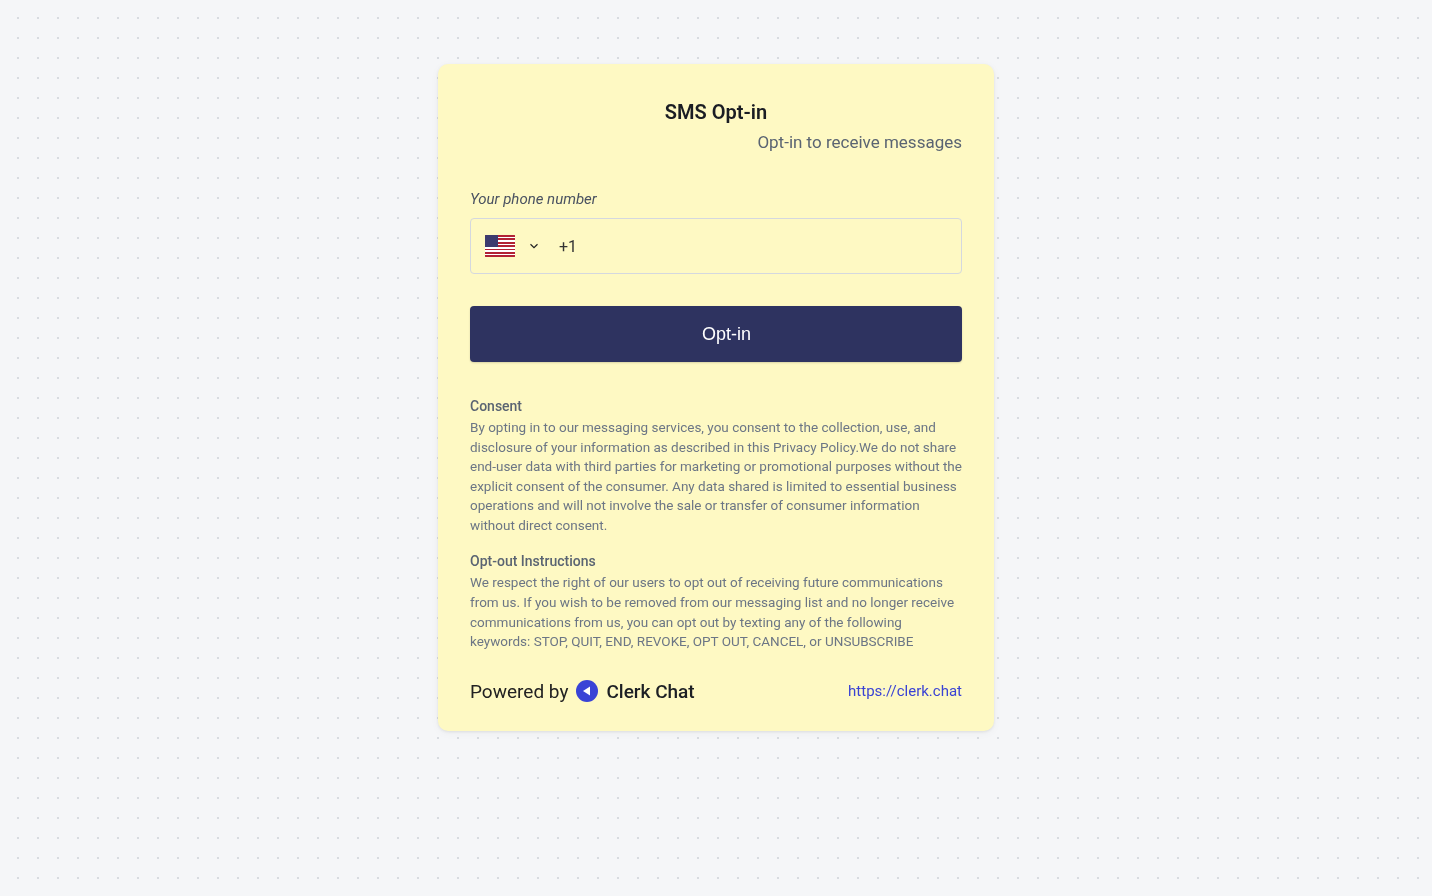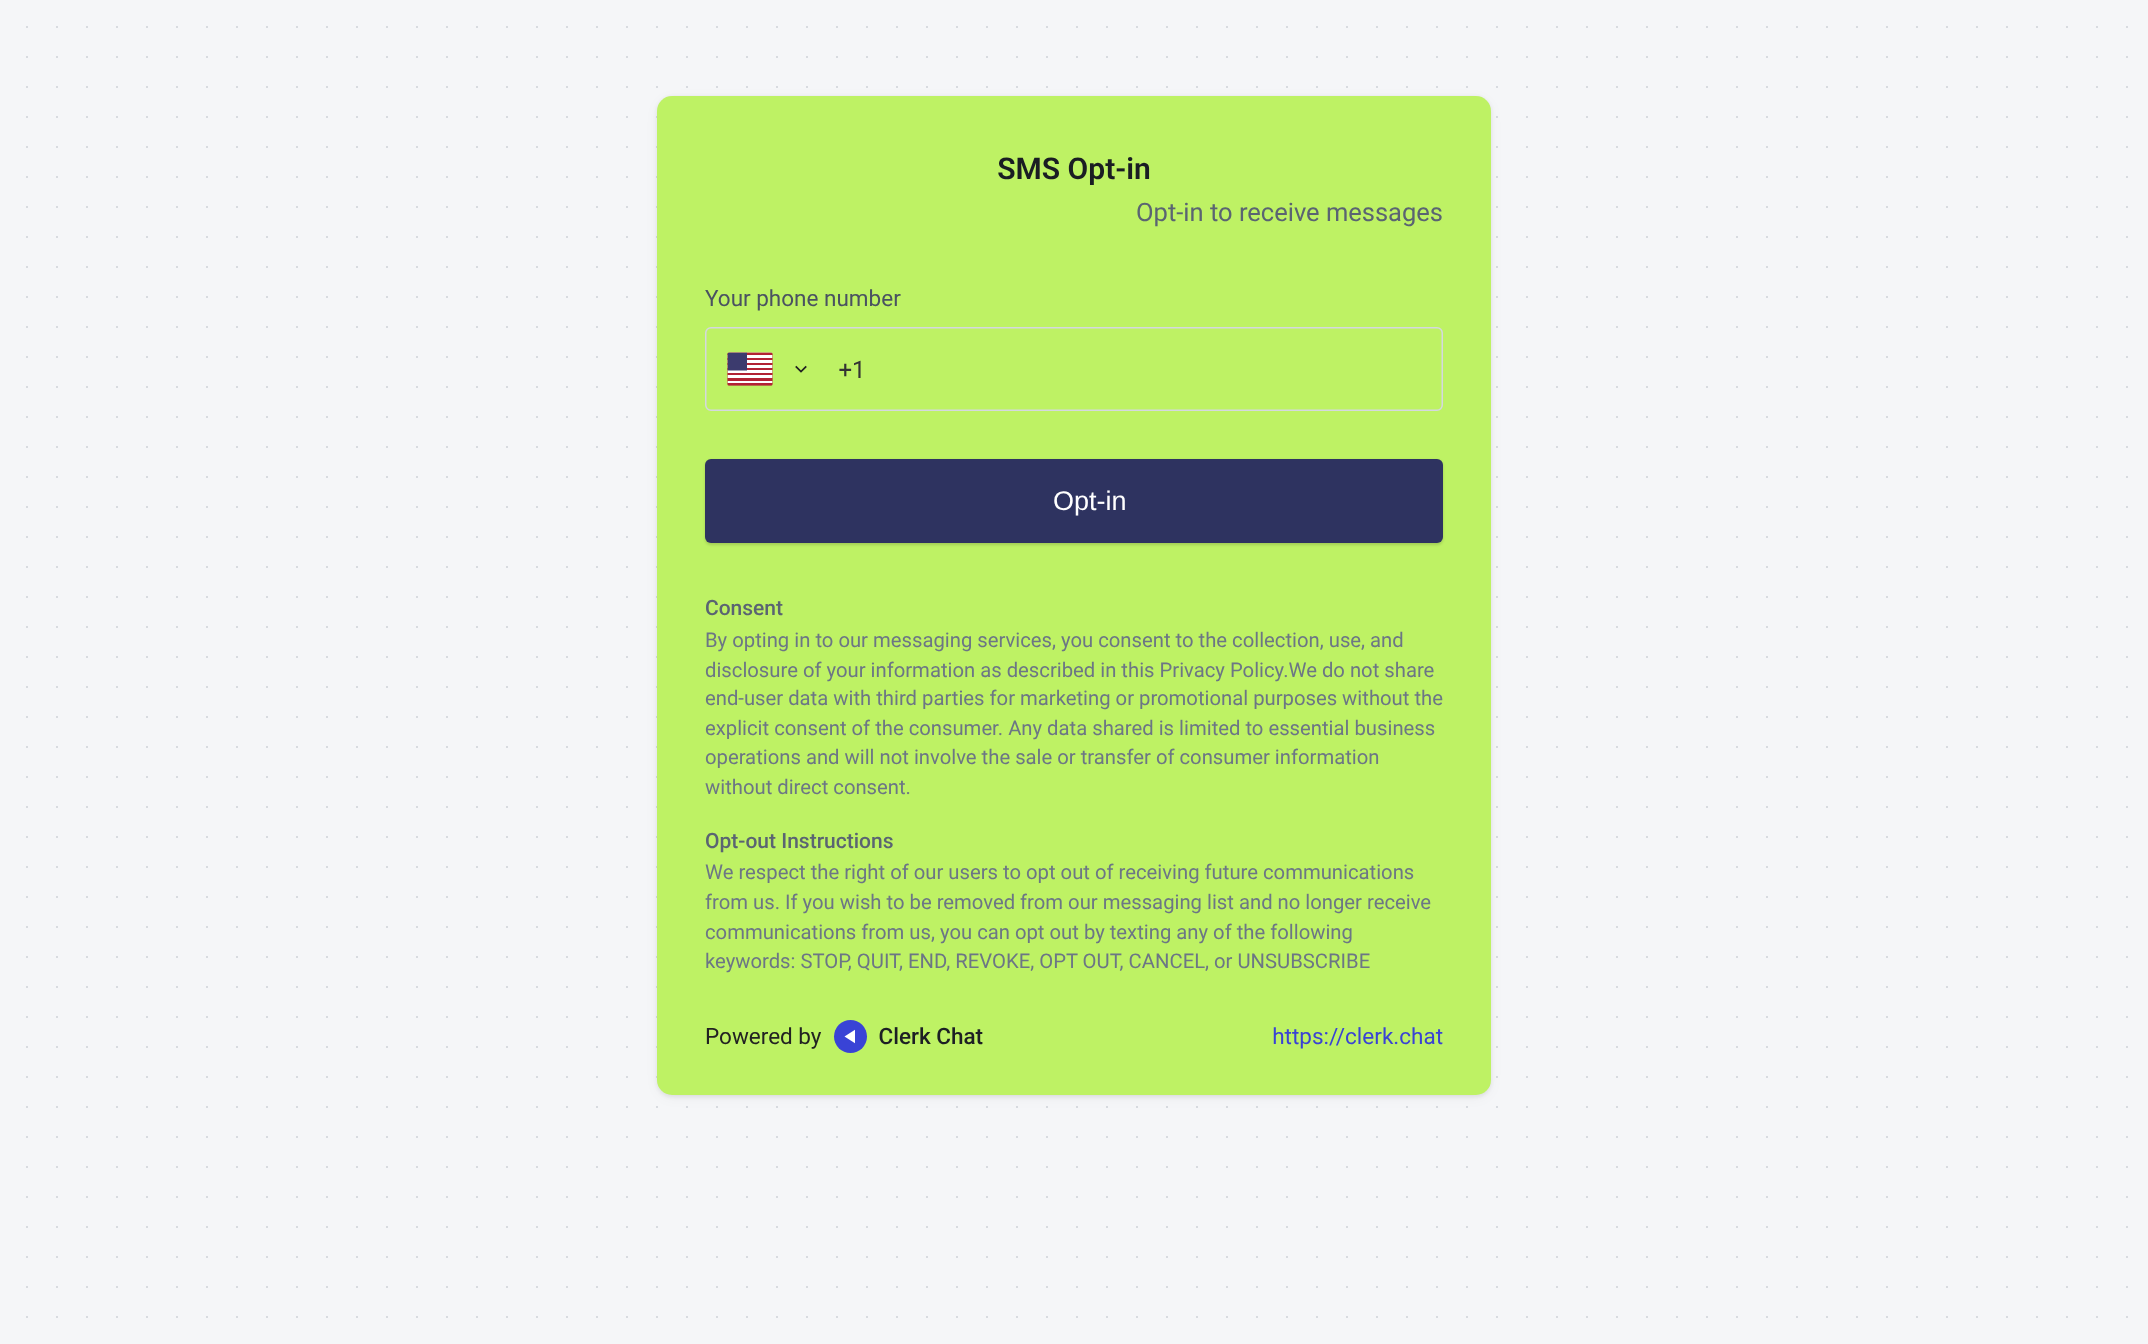--- a/index.html
+++ b/index.html
@@ -11,21 +11,21 @@
       background-position: 8px 8px;
       width: 1432px;
       height: 896px;
       display: flex;
       justify-content: center;
       align-items: flex-start;
       padding-top: 64px;
     }
     .card {
       width: 556px;
-      background: #bef264;
+      background: #fef9c3;
       border-radius: 10px;
       box-shadow: 0 1px 3px rgba(0,0,0,0.08), 0 2px 10px rgba(0,0,0,0.04);
       padding: 36px 32px 28px 32px;
     }
     .title {
       font-size: 20px;
       font-weight: 600;
       color: #1a1d23;
       text-align: center;
       margin-bottom: 8px;
@@ -33,20 +33,21 @@
     .subtitle {
       font-size: 17px;
       color: #5a6472;
       text-align: right;
       margin-bottom: 38px;
     }
     .field-label {
       font-size: 15px;
       color: #4a5261;
       margin-bottom: 10px;
+      font-style: italic;
     }
     .phone-wrap {
       display: flex;
       align-items: center;
       border: 1px solid #d4d8df;
       border-radius: 4px;
       height: 56px;
       padding: 0 14px;
       margin-bottom: 32px;
     }
@@ -124,21 +125,21 @@
     }
     .footer {
       display: flex;
       justify-content: space-between;
       align-items: center;
       margin-top: 28px;
     }
     .powered {
       display: flex;
       align-items: center;
-      font-size: 15px;
+      font-size: 19px;
       color: #222;
     }
     .clerk-logo {
       width: 22px; height: 22px;
       border-radius: 50%;
       background: #3943d6;
       margin: 0 8px;
       display: inline-flex;
       align-items: center;
       justify-content: center;

